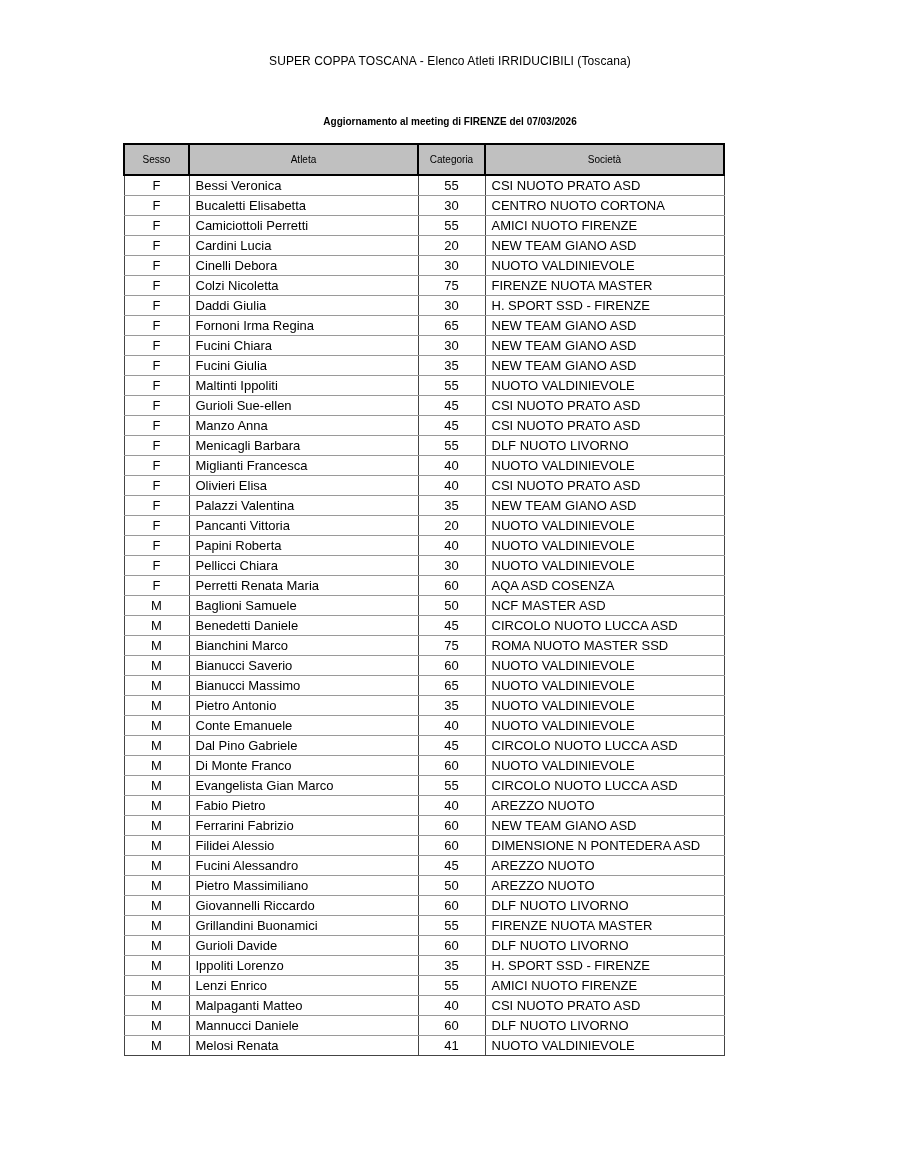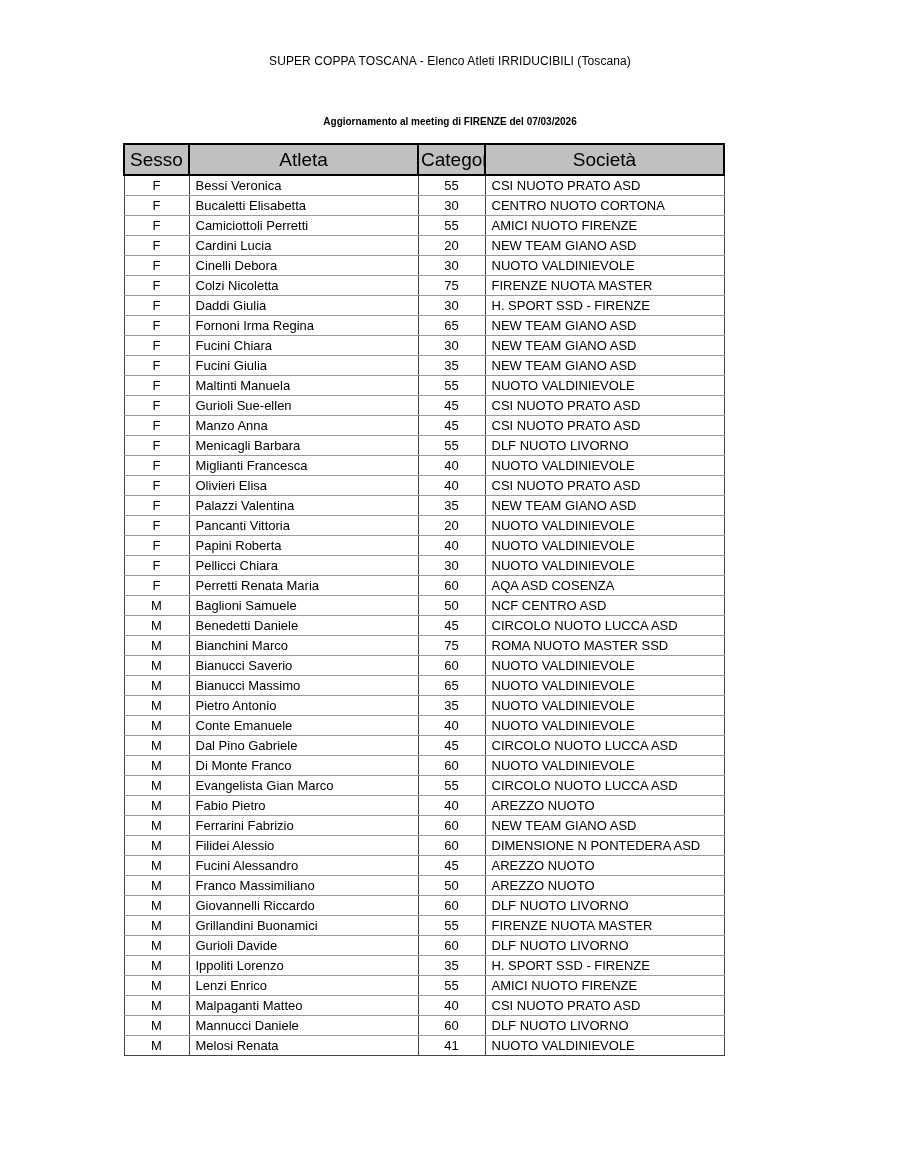--- a/index.html
+++ b/index.html
@@ -46,21 +46,21 @@
     font-size: 13px;
   }
   col.c-sesso     { width: 65px; }
   col.c-atleta    { width: 229px; }
   col.c-categoria { width: 67px; }
   col.c-societa   { width: 239px; }
   table.athletes th {
     background: #c0c0c0;
     border: 2px solid #000000;
     font-weight: normal;
-    font-size: 19px;
+    font-size: 10px;
     height: 31px;
     padding: 1px 2px;
     text-align: center;
     overflow: hidden;
     white-space: nowrap;
   }
   table.athletes td {
     height: 19.3px;
     padding: 0 2px;
     border-left: 1px solid #444444;
@@ -162,21 +162,21 @@
           <td>NEW TEAM GIANO ASD</td>
         </tr>
         <tr>
           <td>F</td>
           <td>Fucini Giulia</td>
           <td>35</td>
           <td>NEW TEAM GIANO ASD</td>
         </tr>
         <tr>
           <td>F</td>
-          <td>Maltinti Manuela</td>
+          <td>Maltinti Ippoliti</td>
           <td>55</td>
           <td>NUOTO VALDINIEVOLE</td>
         </tr>
         <tr>
           <td>F</td>
           <td>Gurioli Sue-ellen</td>
           <td>45</td>
           <td>CSI NUOTO PRATO ASD</td>
         </tr>
         <tr>
@@ -230,21 +230,21 @@
         <tr>
           <td>F</td>
           <td>Perretti Renata Maria</td>
           <td>60</td>
           <td>AQA ASD COSENZA</td>
         </tr>
         <tr>
           <td>M</td>
           <td>Baglioni Samuele</td>
           <td>50</td>
-          <td>NCF CENTRO ASD</td>
+          <td>NCF MASTER ASD</td>
         </tr>
         <tr>
           <td>M</td>
           <td>Benedetti Daniele</td>
           <td>45</td>
           <td>CIRCOLO NUOTO LUCCA ASD</td>
         </tr>
         <tr>
           <td>M</td>
           <td>Bianchini Marco</td>
@@ -312,21 +312,21 @@
           <td>DIMENSIONE N PONTEDERA ASD</td>
         </tr>
         <tr>
           <td>M</td>
           <td>Fucini Alessandro</td>
           <td>45</td>
           <td>AREZZO NUOTO</td>
         </tr>
         <tr>
           <td>M</td>
-          <td>Franco Massimiliano</td>
+          <td>Pietro Massimiliano</td>
           <td>50</td>
           <td>AREZZO NUOTO</td>
         </tr>
         <tr>
           <td>M</td>
           <td>Giovannelli Riccardo</td>
           <td>60</td>
           <td>DLF NUOTO LIVORNO</td>
         </tr>
         <tr>

